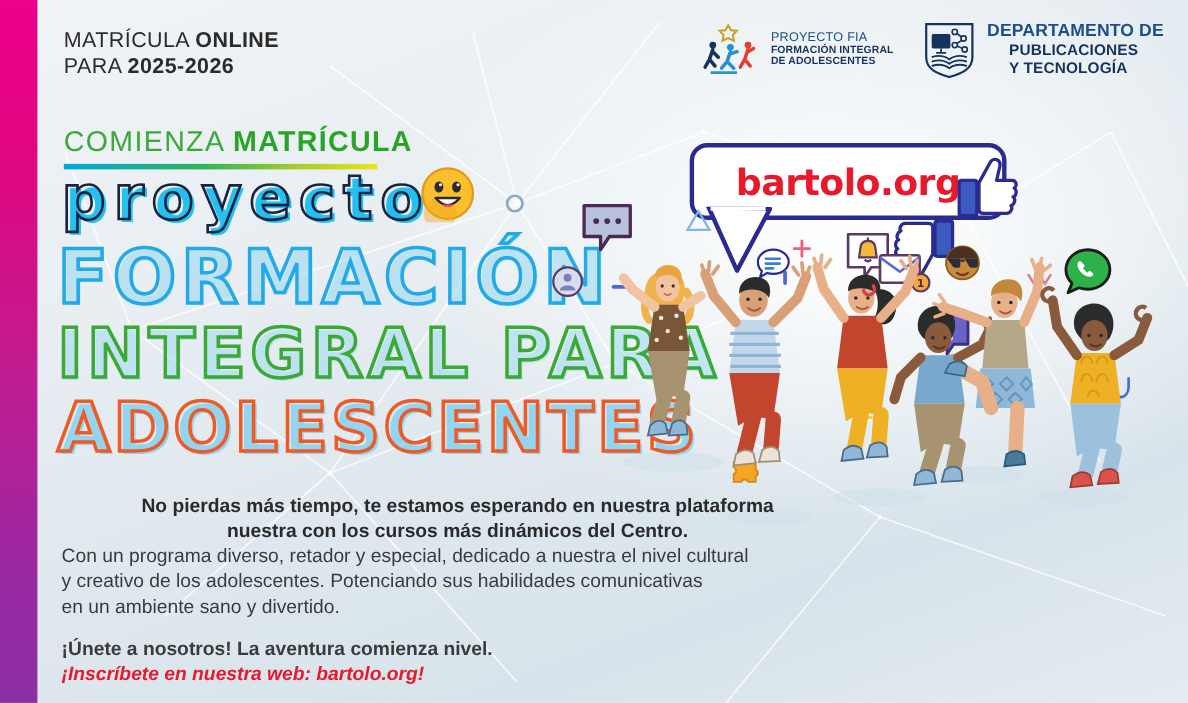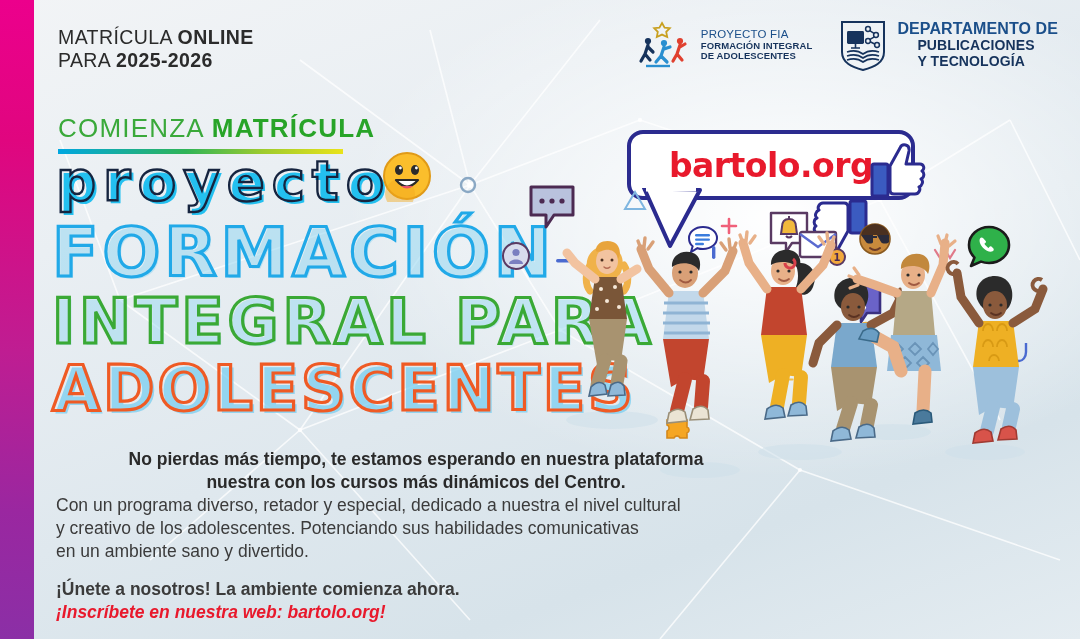--- a/index.html
+++ b/index.html
@@ -426,17 +426,17 @@
     </g>
   </svg>
 
   <div class="copy">
     <p class="lead">No pierdas más tiempo, te estamos esperando en nuestra plataforma</p>
     <p class="lead">nuestra con los cursos más dinámicos del Centro.</p>
     <p>Con un programa diverso, retador y especial, dedicado a nuestra el nivel cultural</p>
     <p>y creativo de los adolescentes. Potenciando sus habilidades comunicativas</p>
     <p>en un ambiente sano y divertido.</p>
     <div class="gap"></div>
-    <p class="cta">¡Únete a nosotros! La ambiente comienza ahora.</p>
+    <p class="cta">¡Únete a nosotros! La aventura comienza nivel.</p>
     <p class="cta-red">¡Inscríbete en nuestra web: bartolo.org!</p>
   </div>
 
 </div>
 
 </body></html>

